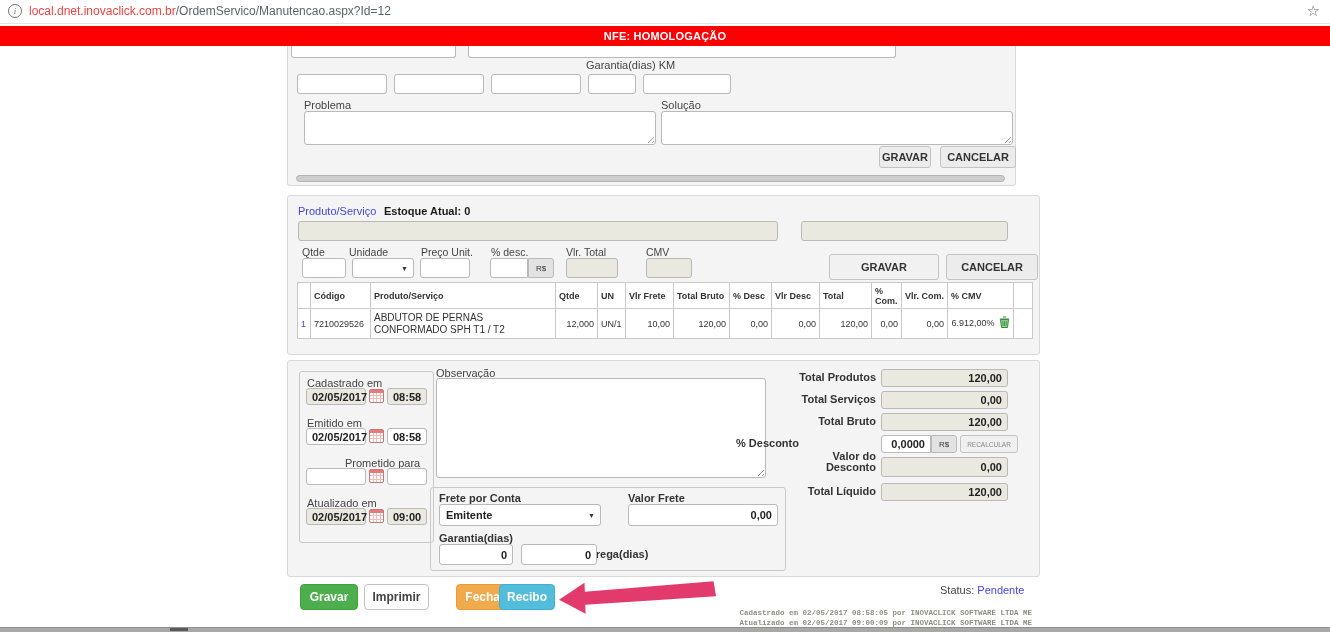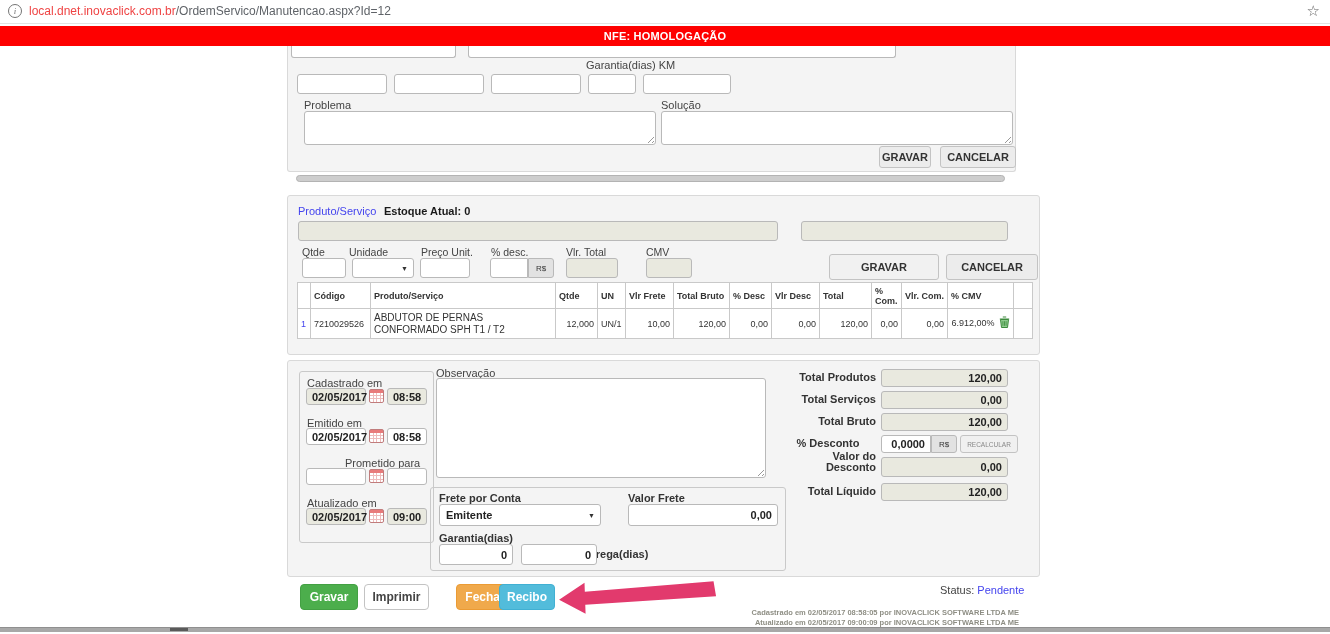--- a/index.html
+++ b/index.html
@@ -72,21 +72,21 @@
 <div class="screen">
 
   <div class="urlbar">
     <span class="info-circle">i</span>
     <span class="url-text"><span class="domain">local.dnet.inovaclick.com.br</span><span>/OrdemServico/Manutencao.aspx?Id=12</span></span>
     <span class="star">☆</span>
   </div>
 
   <div class="banner">NFE: HOMOLOGAÇÃO</div>
 
-  <div class="panel" style="left:287px; top:46px; width:729px; height:126px; border-top:none; border-radius:0 0 3px 3px;">
+  <div class="panel" style="left:287px; top:46px; width:729px; height:140px; border-top:none; border-radius:0 0 3px 3px;">
     <div class="input cutoff" style="left:3px; top:0; width:165px; height:12px;"></div>
     <div class="input cutoff" style="left:180px; top:0; width:428px; height:12px;"></div>
 
     <div class="lbl" style="left:298px; top:13px;"><span>Garantia(dias)</span>&nbsp;<span>KM</span></div>
     <div class="input" style="left:9px;   top:28px; width:90px; height:20px;"></div>
     <div class="input" style="left:106px; top:28px; width:90px; height:20px;"></div>
     <div class="input" style="left:203px; top:28px; width:90px; height:20px;"></div>
     <div class="input" style="left:300px; top:28px; width:48px; height:20px;"></div>
     <div class="input" style="left:355px; top:28px; width:88px; height:20px;"></div>
 
@@ -240,21 +240,21 @@
 
     <div class="lbl b" style="left:460px; top:10px; width:128px; text-align:right;">Total Produtos</div>
     <div class="input disabled val r" style="left:593px; top:8px; width:127px; height:18px;">120,00</div>
 
     <div class="lbl b" style="left:460px; top:32px; width:128px; text-align:right;">Total Serviços</div>
     <div class="input disabled val r" style="left:593px; top:30px; width:127px; height:18px;">0,00</div>
 
     <div class="lbl b" style="left:460px; top:54px; width:128px; text-align:right;">Total Bruto</div>
     <div class="input disabled val r" style="left:593px; top:52px; width:127px; height:18px;">120,00</div>
 
-    <div class="lbl b" style="left:476px; top:76px; width:128px; text-align:center;">% Desconto</div>
+    <div class="lbl b" style="left:448px; top:76px; width:128px; text-align:left;">% Desconto</div>
     <div class="input val r" style="left:593px; top:74px; width:50px; height:18px; border-radius:3px 0 0 3px;">0,0000</div>
     <div class="btn-mini" style="left:643px; top:74px; width:26px; height:18px; line-height:17px;">R$</div>
     <div class="btn-gray" style="left:672px; top:74px; width:58px; height:18px; line-height:17px; font-size:6.5px; font-weight:normal; color:#888; background:#f0f0f0;">RECALCULAR</div>
 
     <div class="lbl b" style="left:524px; top:90px; width:64px; text-align:right; line-height:11px; white-space:normal;">Valor do Desconto</div>
     <div class="input disabled val r" style="left:593px; top:96px; width:127px; height:20px; line-height:19px;">0,00</div>
 
     <div class="lbl b" style="left:460px; top:124px; width:128px; text-align:right;">Total Líquido</div>
     <div class="input disabled val r" style="left:593px; top:122px; width:127px; height:18px;">120,00</div>
   </div>
@@ -268,21 +268,21 @@
     <svg width="160" height="36" viewBox="0 0 160 36">
       <polygon points="1,19 27,3 27,12 156,6 158,21 27,25 27,34" fill="#e23a6d"></polygon>
     </svg>
   </div>
 
   <div class="status-line" style="left:940px; top:584px;">
     <span>Status:</span>
     <span class="link">Pendente</span>
   </div>
 
-  <div class="audit" style="right:311px; top:608px;">
+  <div class="audit" style="right:298px; top:608px;font-family:Liberation Mono, monospace;">
     <div>Cadastrado em 02/05/2017 08:58:05 por INOVACLICK SOFTWARE LTDA ME</div>
     <div>Atualizado em 02/05/2017 09:00:09 por INOVACLICK SOFTWARE LTDA ME</div>
   </div>
 
   <div class="bottom-strip"></div>
   <div class="bottom-smudge"></div>
 
 </div>
 
 </body></html>

